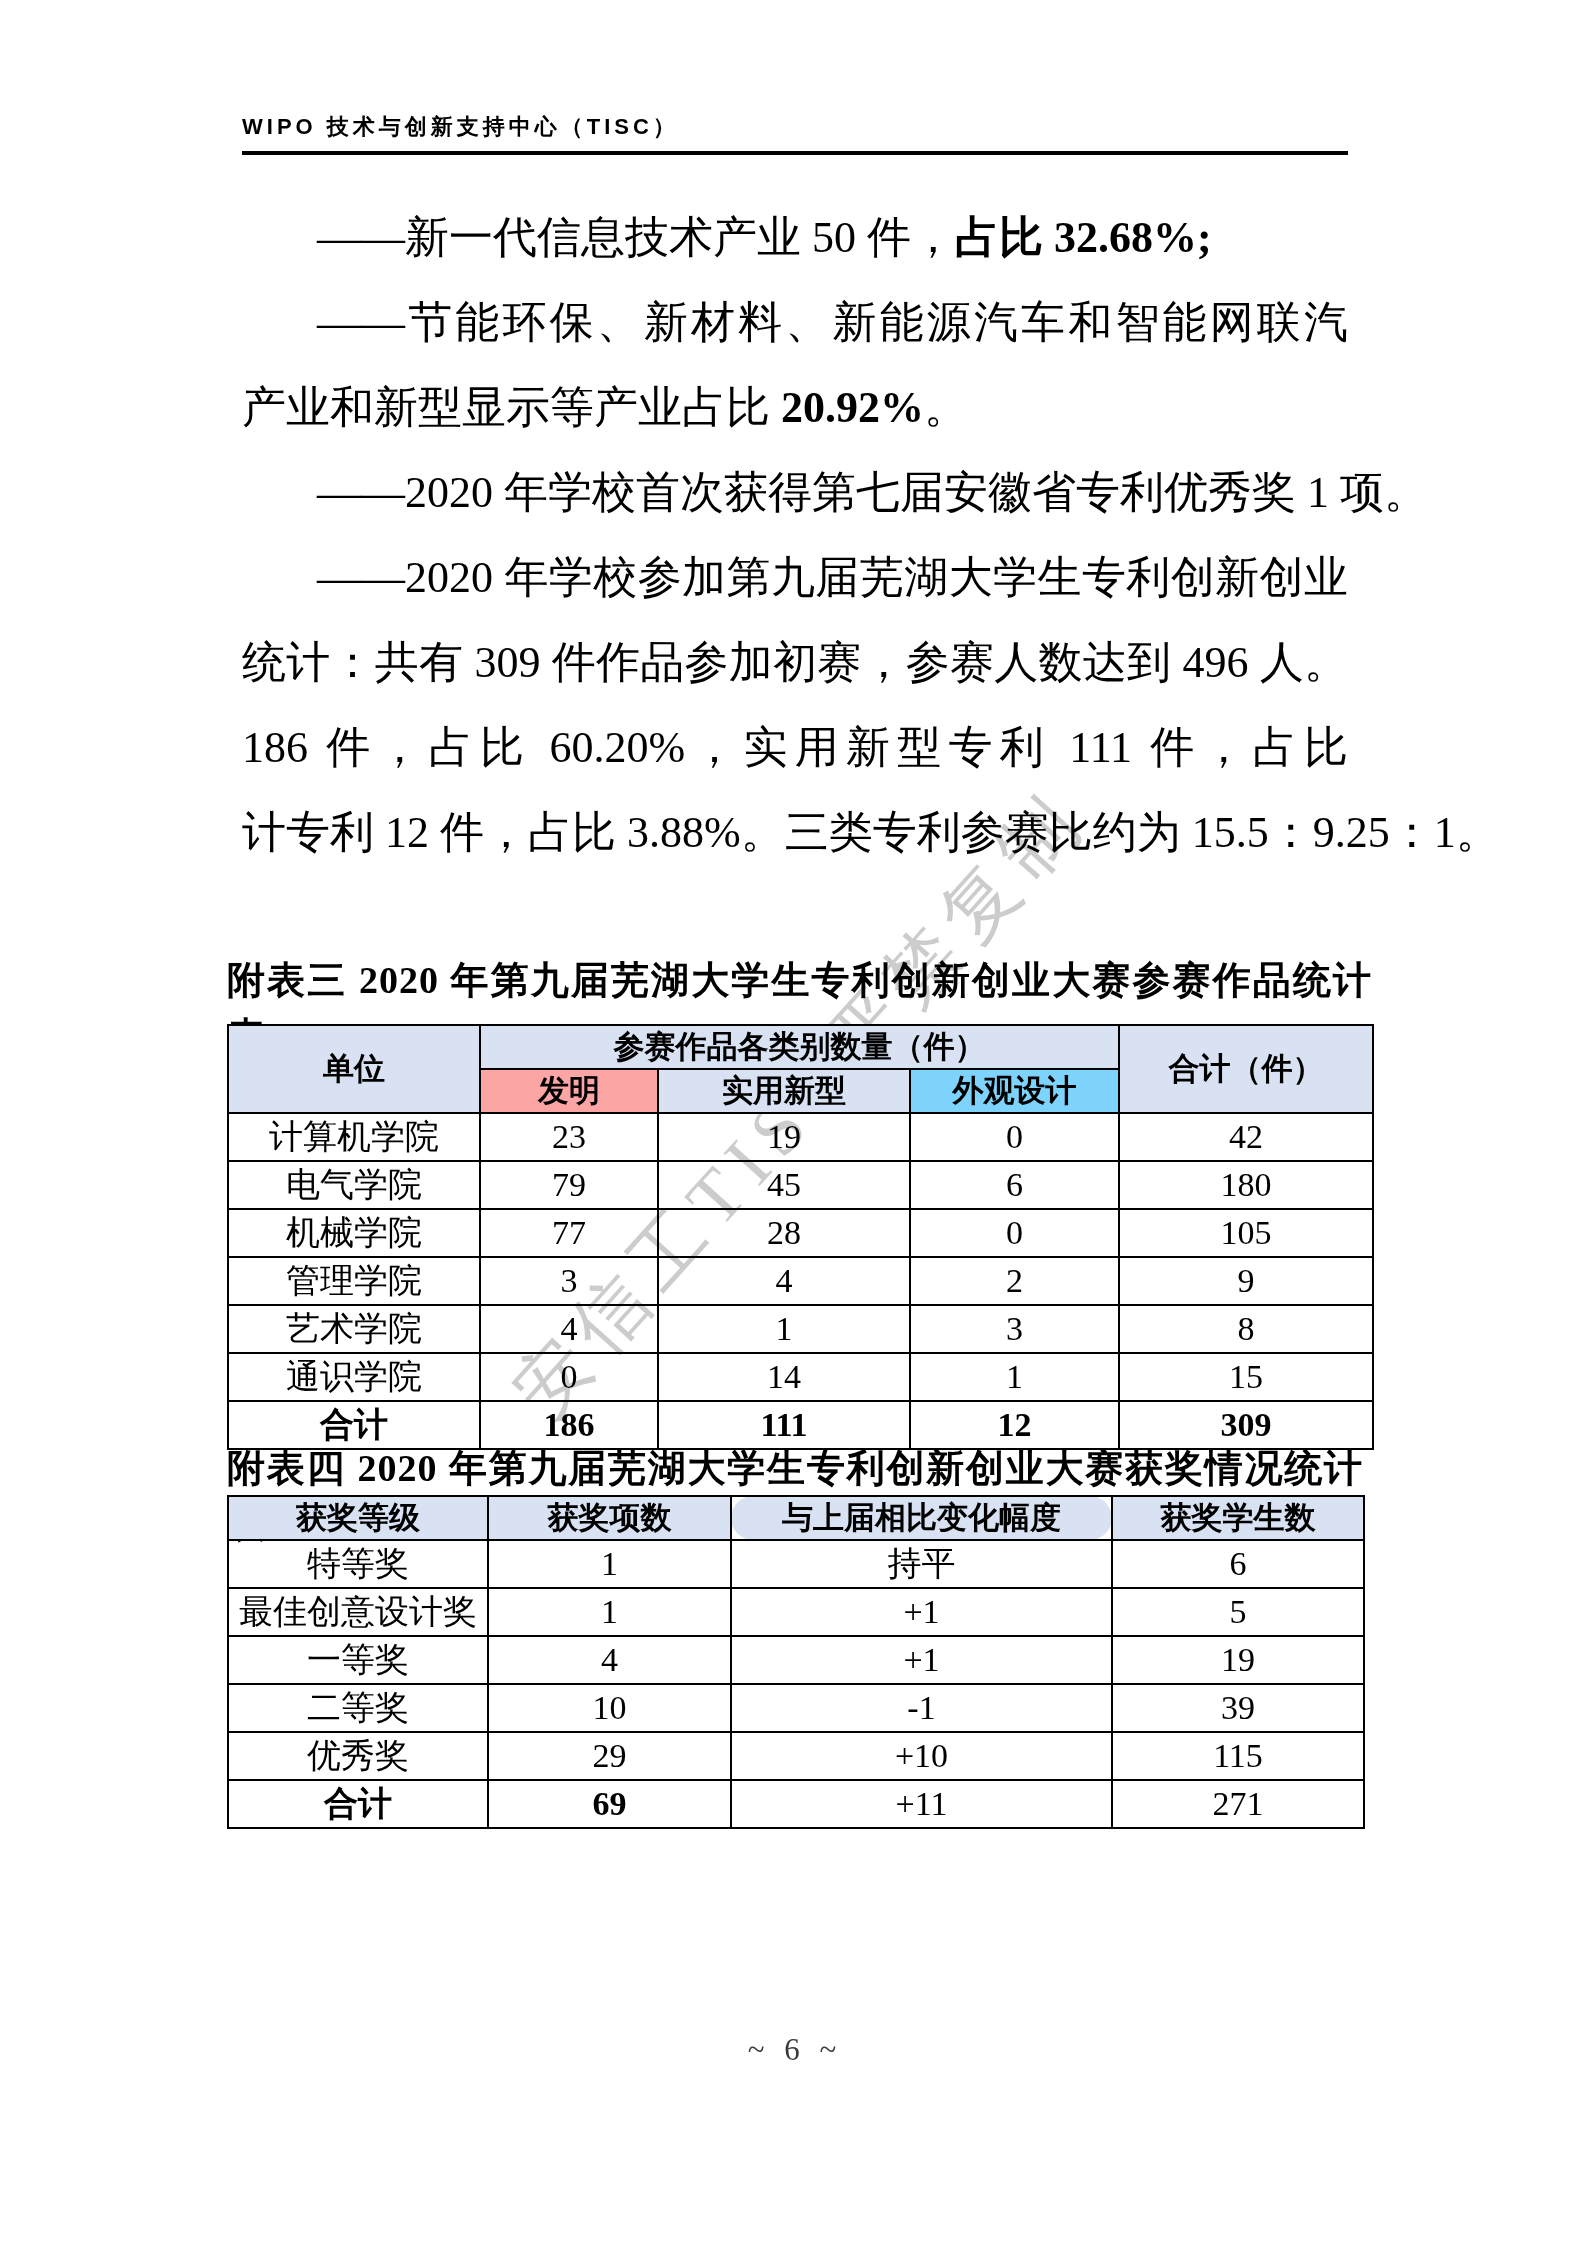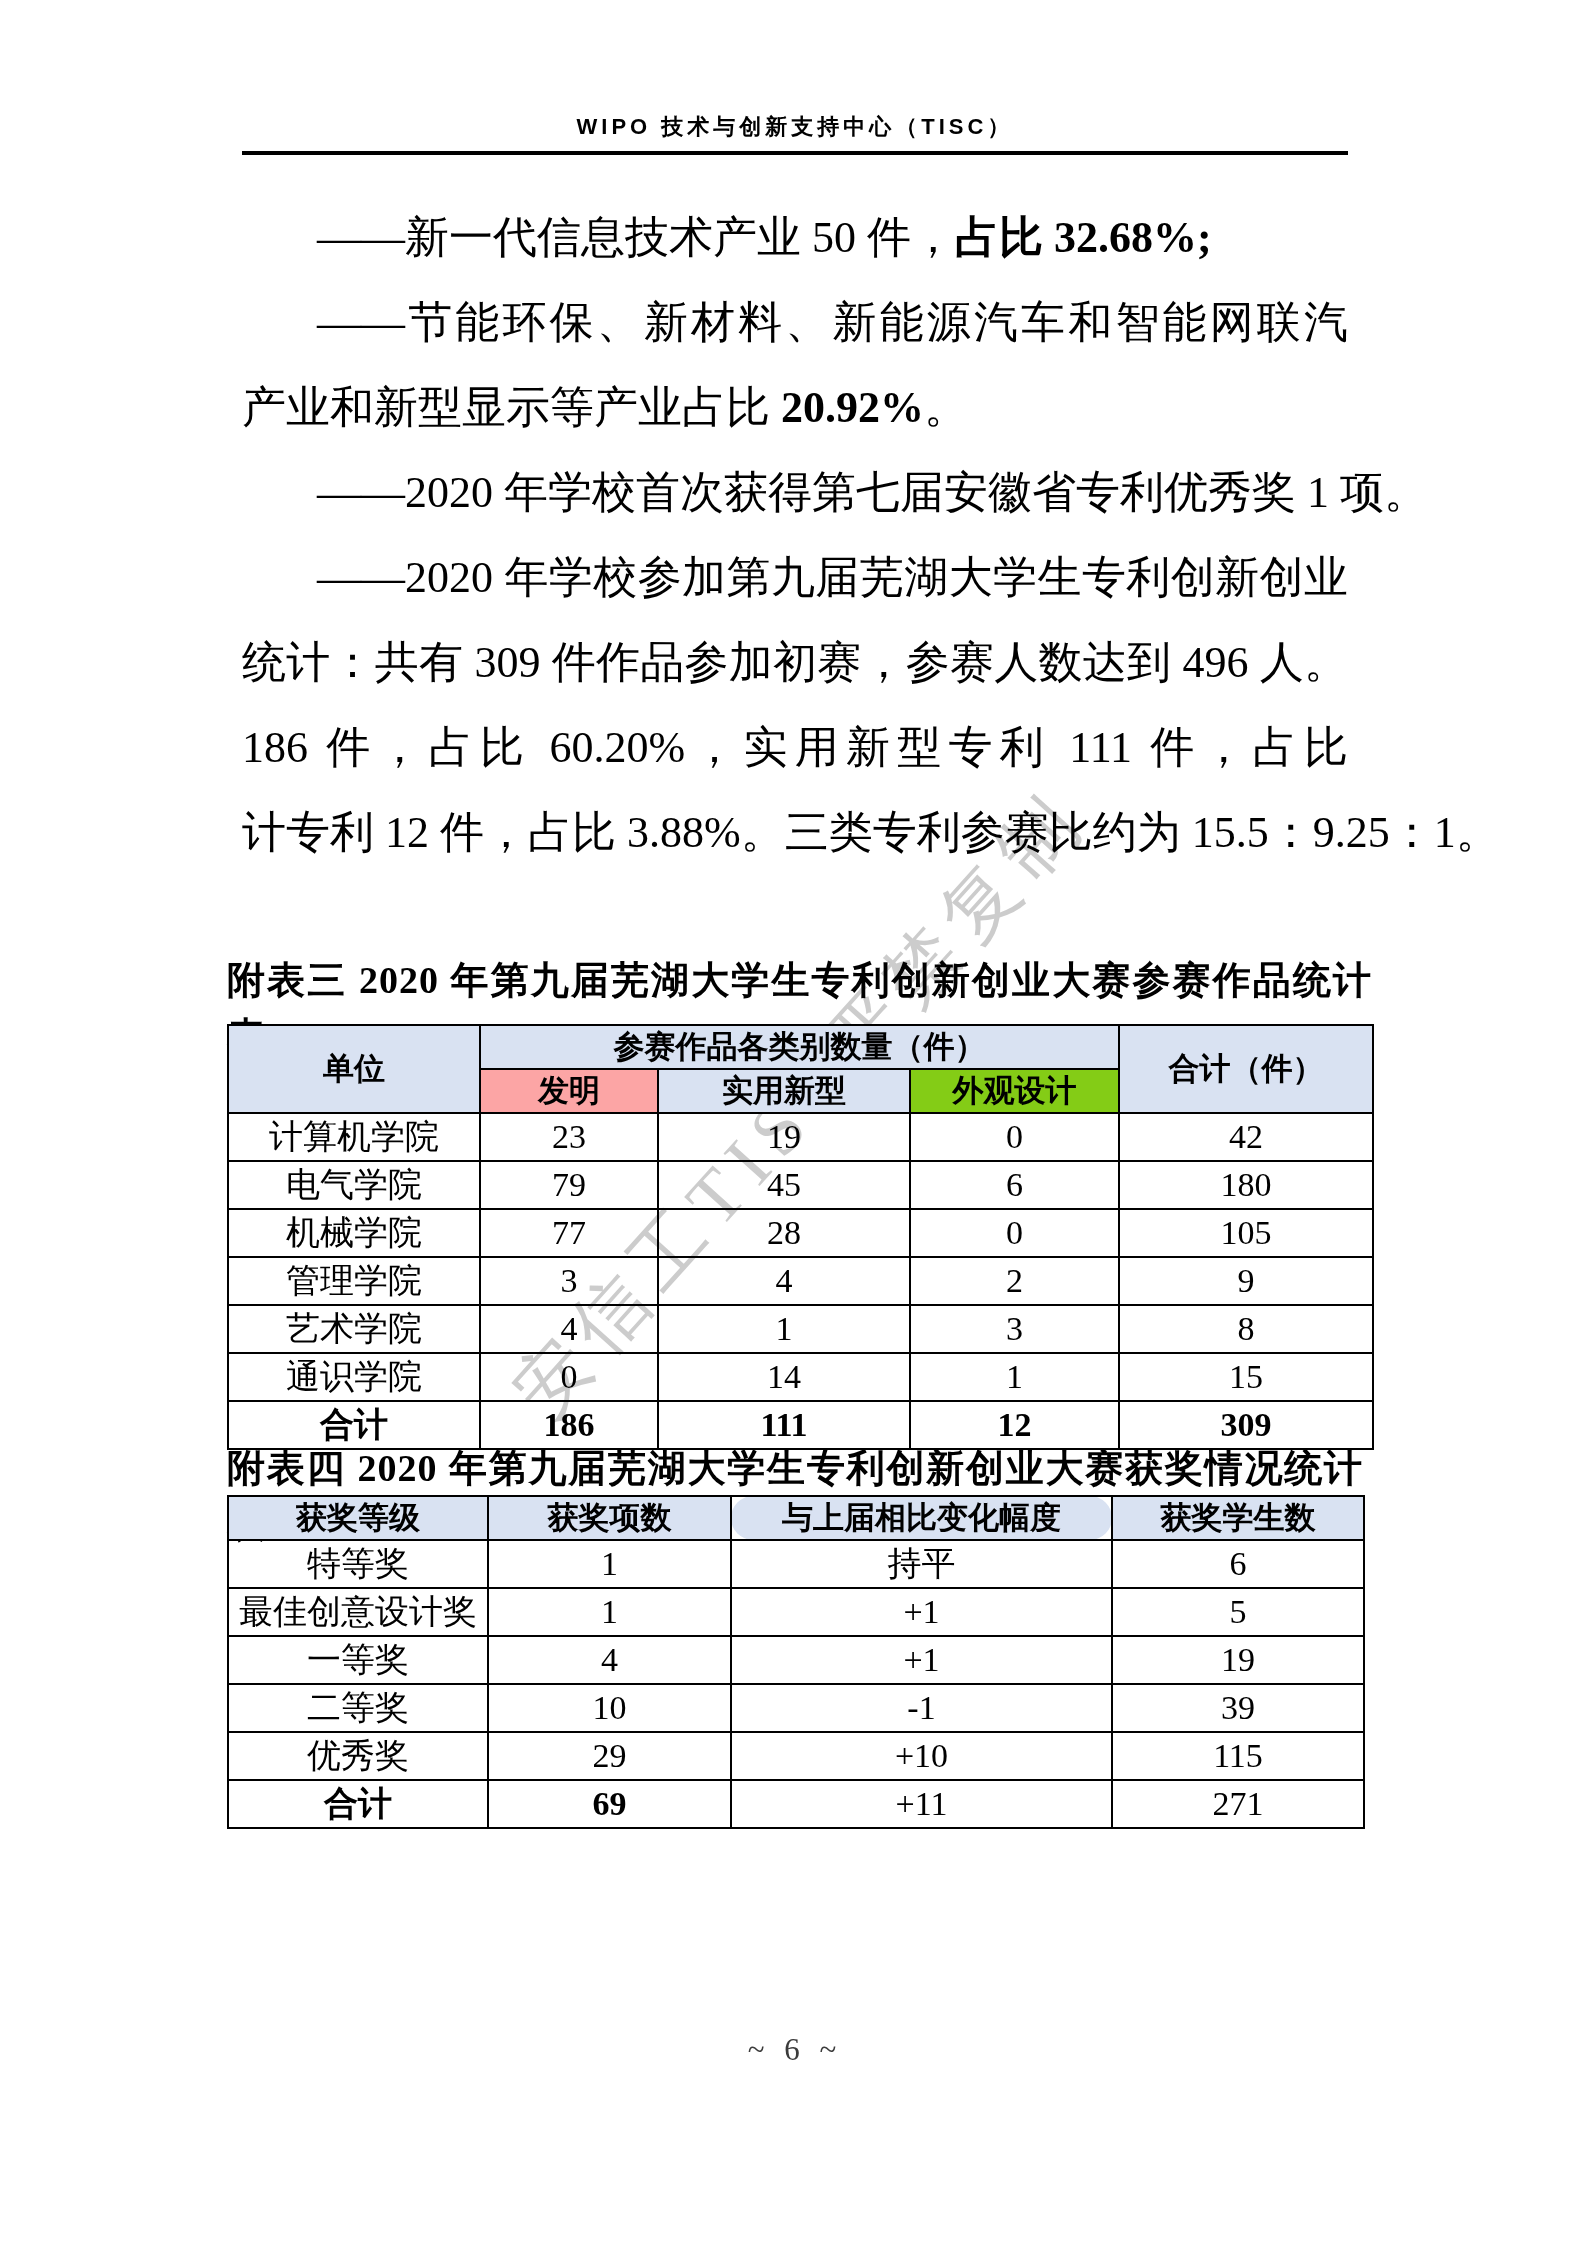--- a/index.html
+++ b/index.html
@@ -16,21 +16,20 @@
     position:absolute;left:800px;top:1105px;
     transform:translate(-50%,-50%) rotate(-48deg);
     transform-origin:center center;
     font-family:"Liberation Serif","DejaVu Serif",serif;
     font-size:74px;letter-spacing:12px;white-space:nowrap;
     opacity:0.45;z-index:0;user-select:none;
   }
   
   .doc-header-title{
     position:absolute;top:112px;left:242px;width:1106px;
-    text-align:center;
     font-family:"Liberation Sans","DejaVu Sans",sans-serif;
     font-weight:bold;font-size:22px;letter-spacing:4px;
     z-index:2;
   }
   .doc-header-rule{
     position:absolute;top:151px;left:242px;width:1106px;height:4px;
     background:#000;z-index:2;
   }
   
   .body-text{
@@ -126,21 +125,21 @@
     </colgroup>
     <thead>
       <tr class="hrowA">
         <th rowspan="2" style="background: rgb(217, 226, 242);">单位</th>
         <th colspan="3" style="background: rgb(217, 226, 242);">参赛作品各类别数量（件）</th>
         <th rowspan="2" style="background: rgb(217, 226, 242);">合计（件）</th>
       </tr>
       <tr class="hrowB">
         <th style="background: #fca5a5;">发明</th>
         <th style="background: rgb(217, 226, 242); margin-left: 18px;">实用新型</th>
-        <th style="background: #84cc16;">外观设计</th>
+        <th style="background: #7dd3fc;">外观设计</th>
       </tr>
     </thead>
     <tbody>
       <tr>
         <td>计算机学院</td>
           <td>23</td>
           <td>19</td>
           <td>0</td>
           <td>42</td>
       </tr>

